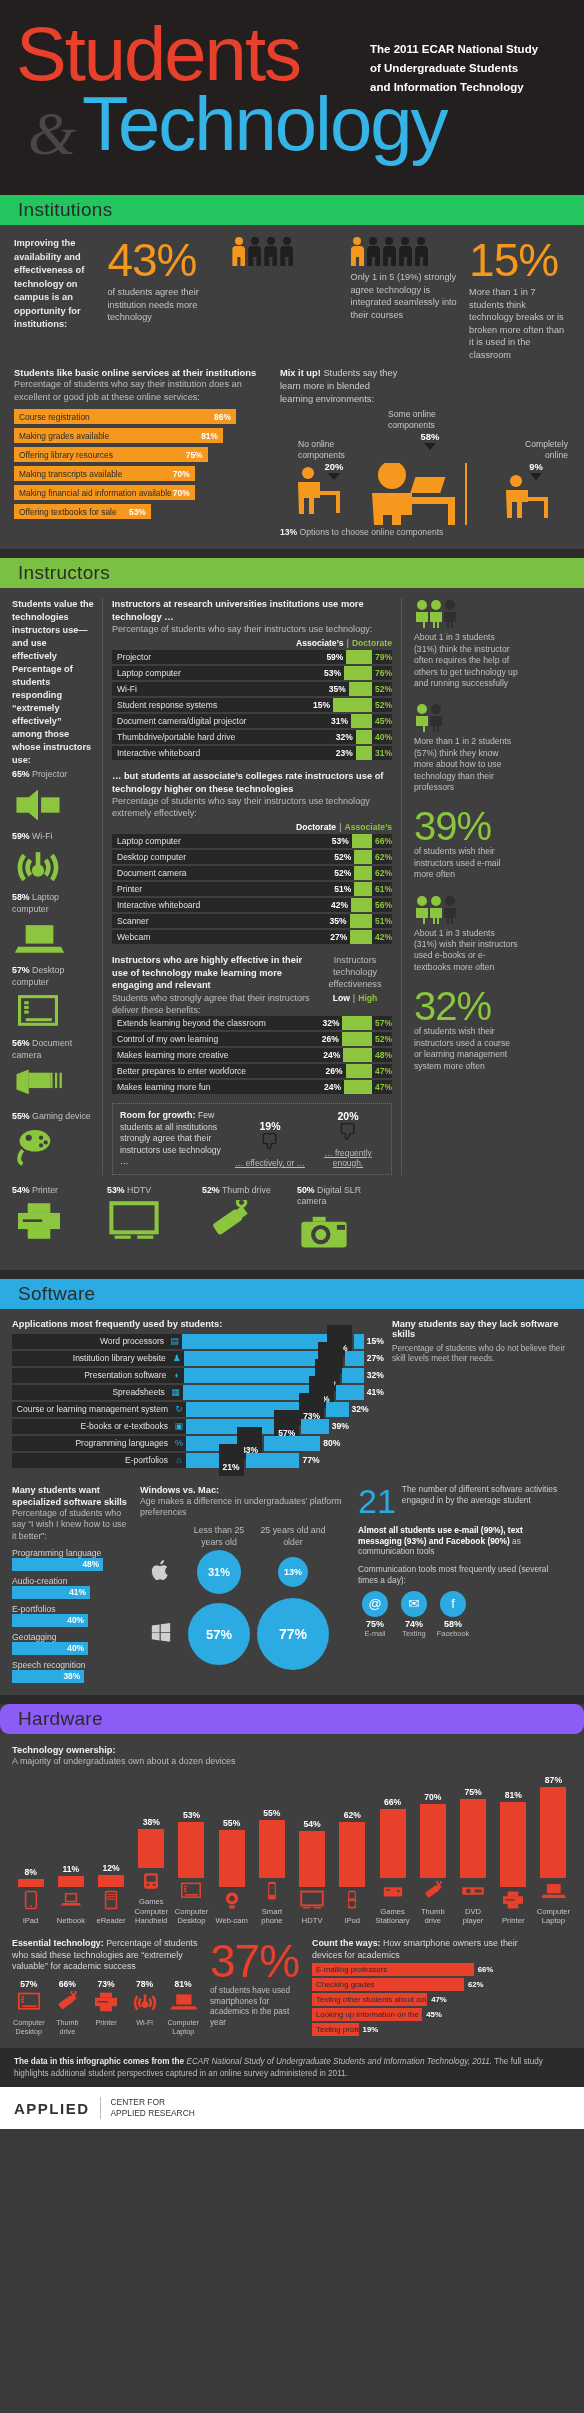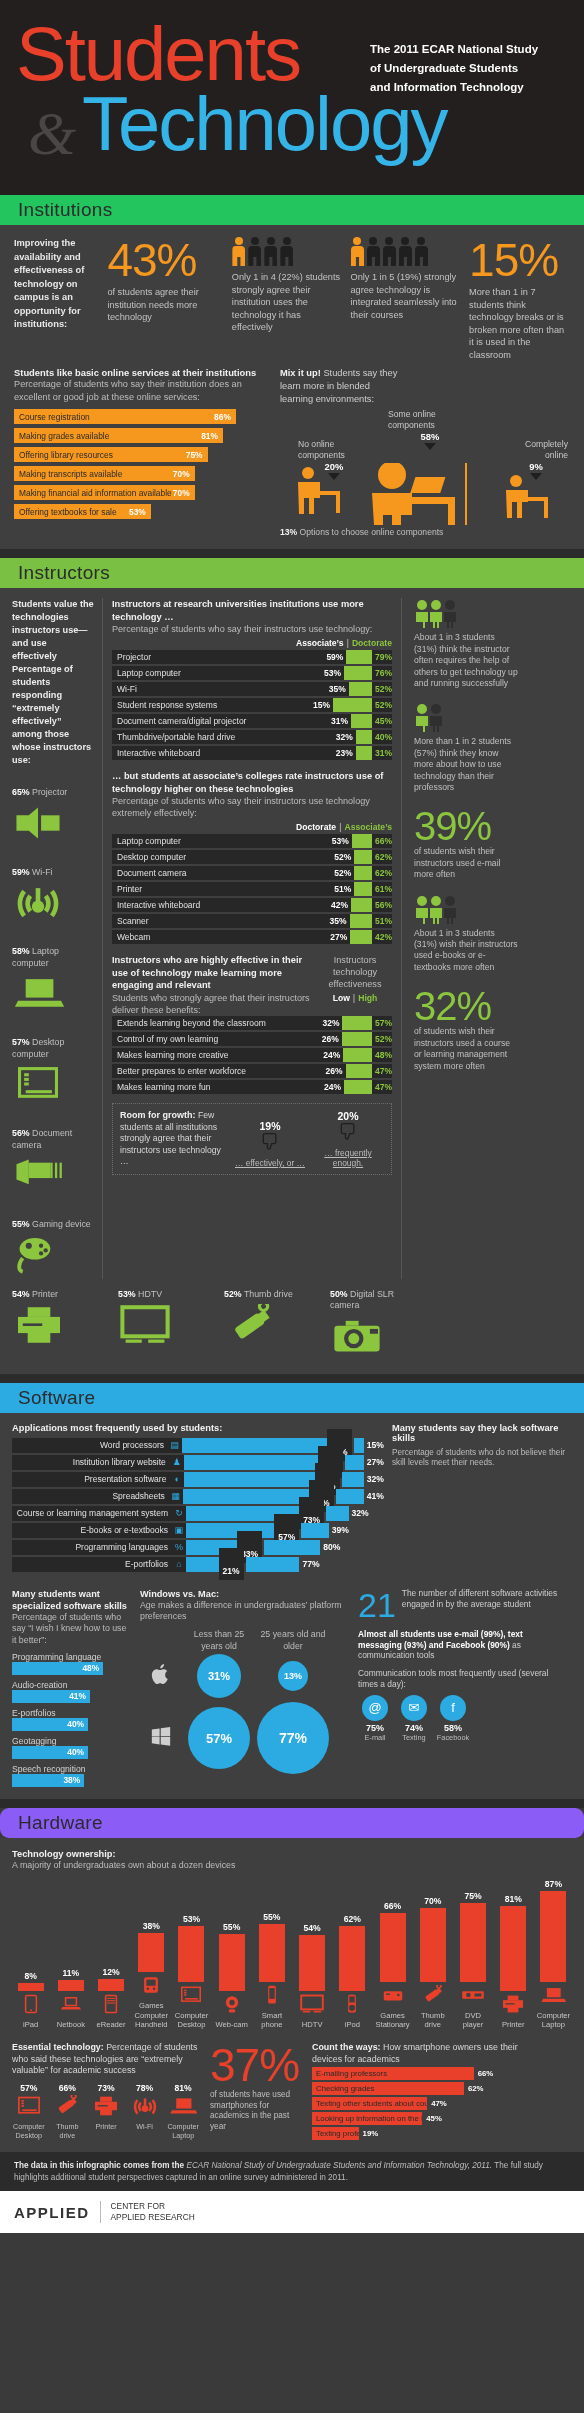--- a/index.html
+++ b/index.html
@@ -89,21 +89,21 @@
   .cap-s { font-size: 8.6px; color: #c9c9c9; line-height: 11px; }
   .cap-v { font-size: 9.4px; font-weight: bold; color: #ffffff; }
   .tri-d { width: 0; height: 0; border-left: 6px solid transparent; border-right: 6px solid transparent;
            border-top: 7px solid #1f1f1f; }
   .mix-foot { font-size: 8.6px; color: #c0c0c0; margin-top: 2px; }
 
   
   .instr-wrap { display: flex; padding: 10px 12px 10px 12px; gap: 8px; }
   .instr-left { width: 82px; }
   .instr-lead { font-size: 9.2px; font-weight: bold; line-height: 13px; color: #ececec; }
-  .dev { margin-top: 20px; }
+  .dev { margin-top: 2px; }
   .dev-lab { font-size: 8.8px; color: #c0c0c0; line-height: 11.5px; }
   .dev-lab b { color: #ffffff; }
   .dev-ico { margin-top: 4px; color: #8cc63f; }
   .instr-mid { width: 300px; border-left: 1px solid #585858; border-right: 1px solid #585858; padding: 0 9px; }
   .instr-right { width: 108px; padding-left: 4px; }
 
   .tbl-h { font-size: 9.3px; font-weight: bold; color: #f1f1f1; line-height: 12.5px; }
   .tbl-s { font-size: 9.1px; color: #bdbdbd; line-height: 12px; }
   .hdr-row { display: flex; justify-content: flex-end; font-size: 8.6px; font-weight: bold; margin: 3px 0 2px; }
   .hdr-row .a { color: #ffffff; } .hdr-row .sep { color: #9a9a9a; margin: 0 3px; } .hdr-row .b { color: #8cc63f; }
@@ -117,21 +117,21 @@
   .growth-t { width: 108px; font-size: 8.7px; line-height: 11.5px; }
   .growth-t b { color: #f1f1f1; font-size: 9px; }
   .thumb { text-align: center; width: 72px; }
   .thumb .v { font-size: 10.5px; font-weight: bold; color: #ffffff; }
   .thumb .c { font-size: 8.4px; color: #bdbdbd; margin-top: 2px; text-decoration: underline; }
 
   .ir-item { margin-bottom: 13px; }
   .ir-txt { font-size: 8.6px; color: #c0c0c0; line-height: 11.4px; }
   .big-green { font-size: 40px; color: #8cc63f; font-weight: 300; line-height: 40px; letter-spacing: -1px; }
 
-  .devrow { display: flex; padding: 0 12px 12px 12px; gap: 20px; align-items: flex-start; }
+  .devrow { display: flex; padding: 0 12px 12px 12px; gap: 9px; align-items: flex-start; }
   .devcell { width: 86px; }
 
   
   .sw { display: flex; padding: 10px 12px; gap: 8px; }
   .sw-left { width: 372px; }
   .sw-right { width: 176px; }
   .sw-h { font-size: 9.3px; font-weight: bold; color: #f1f1f1; margin-bottom: 5px; }
   .arow { display: flex; align-items: center; height: 15px; margin-bottom: 2px; font-size: 8.5px; }
   .arow .nm { width: 160px; text-align: right; background: #272727; height: 15px; line-height: 15px;
               padding-right: 4px; color: #e2e2e2; }
@@ -237,21 +237,20 @@
             </div>
           <div class="person">
               <div class="head"></div>
               <div class="body"></div>
             </div>
           <div class="person">
               <div class="head"></div>
               <div class="body"></div>
             </div>
         </div>
-        <div class="stat-cap">Only 1 in 4 (22%) students strongly agree their institution uses the technology it has effectively</div>
       </div>
 
       <div class="inst-col">
         <div class="people">
           <div class="person on">
               <div class="head"></div>
               <div class="body"></div>
             </div>
           <div class="person">
               <div class="head"></div>

